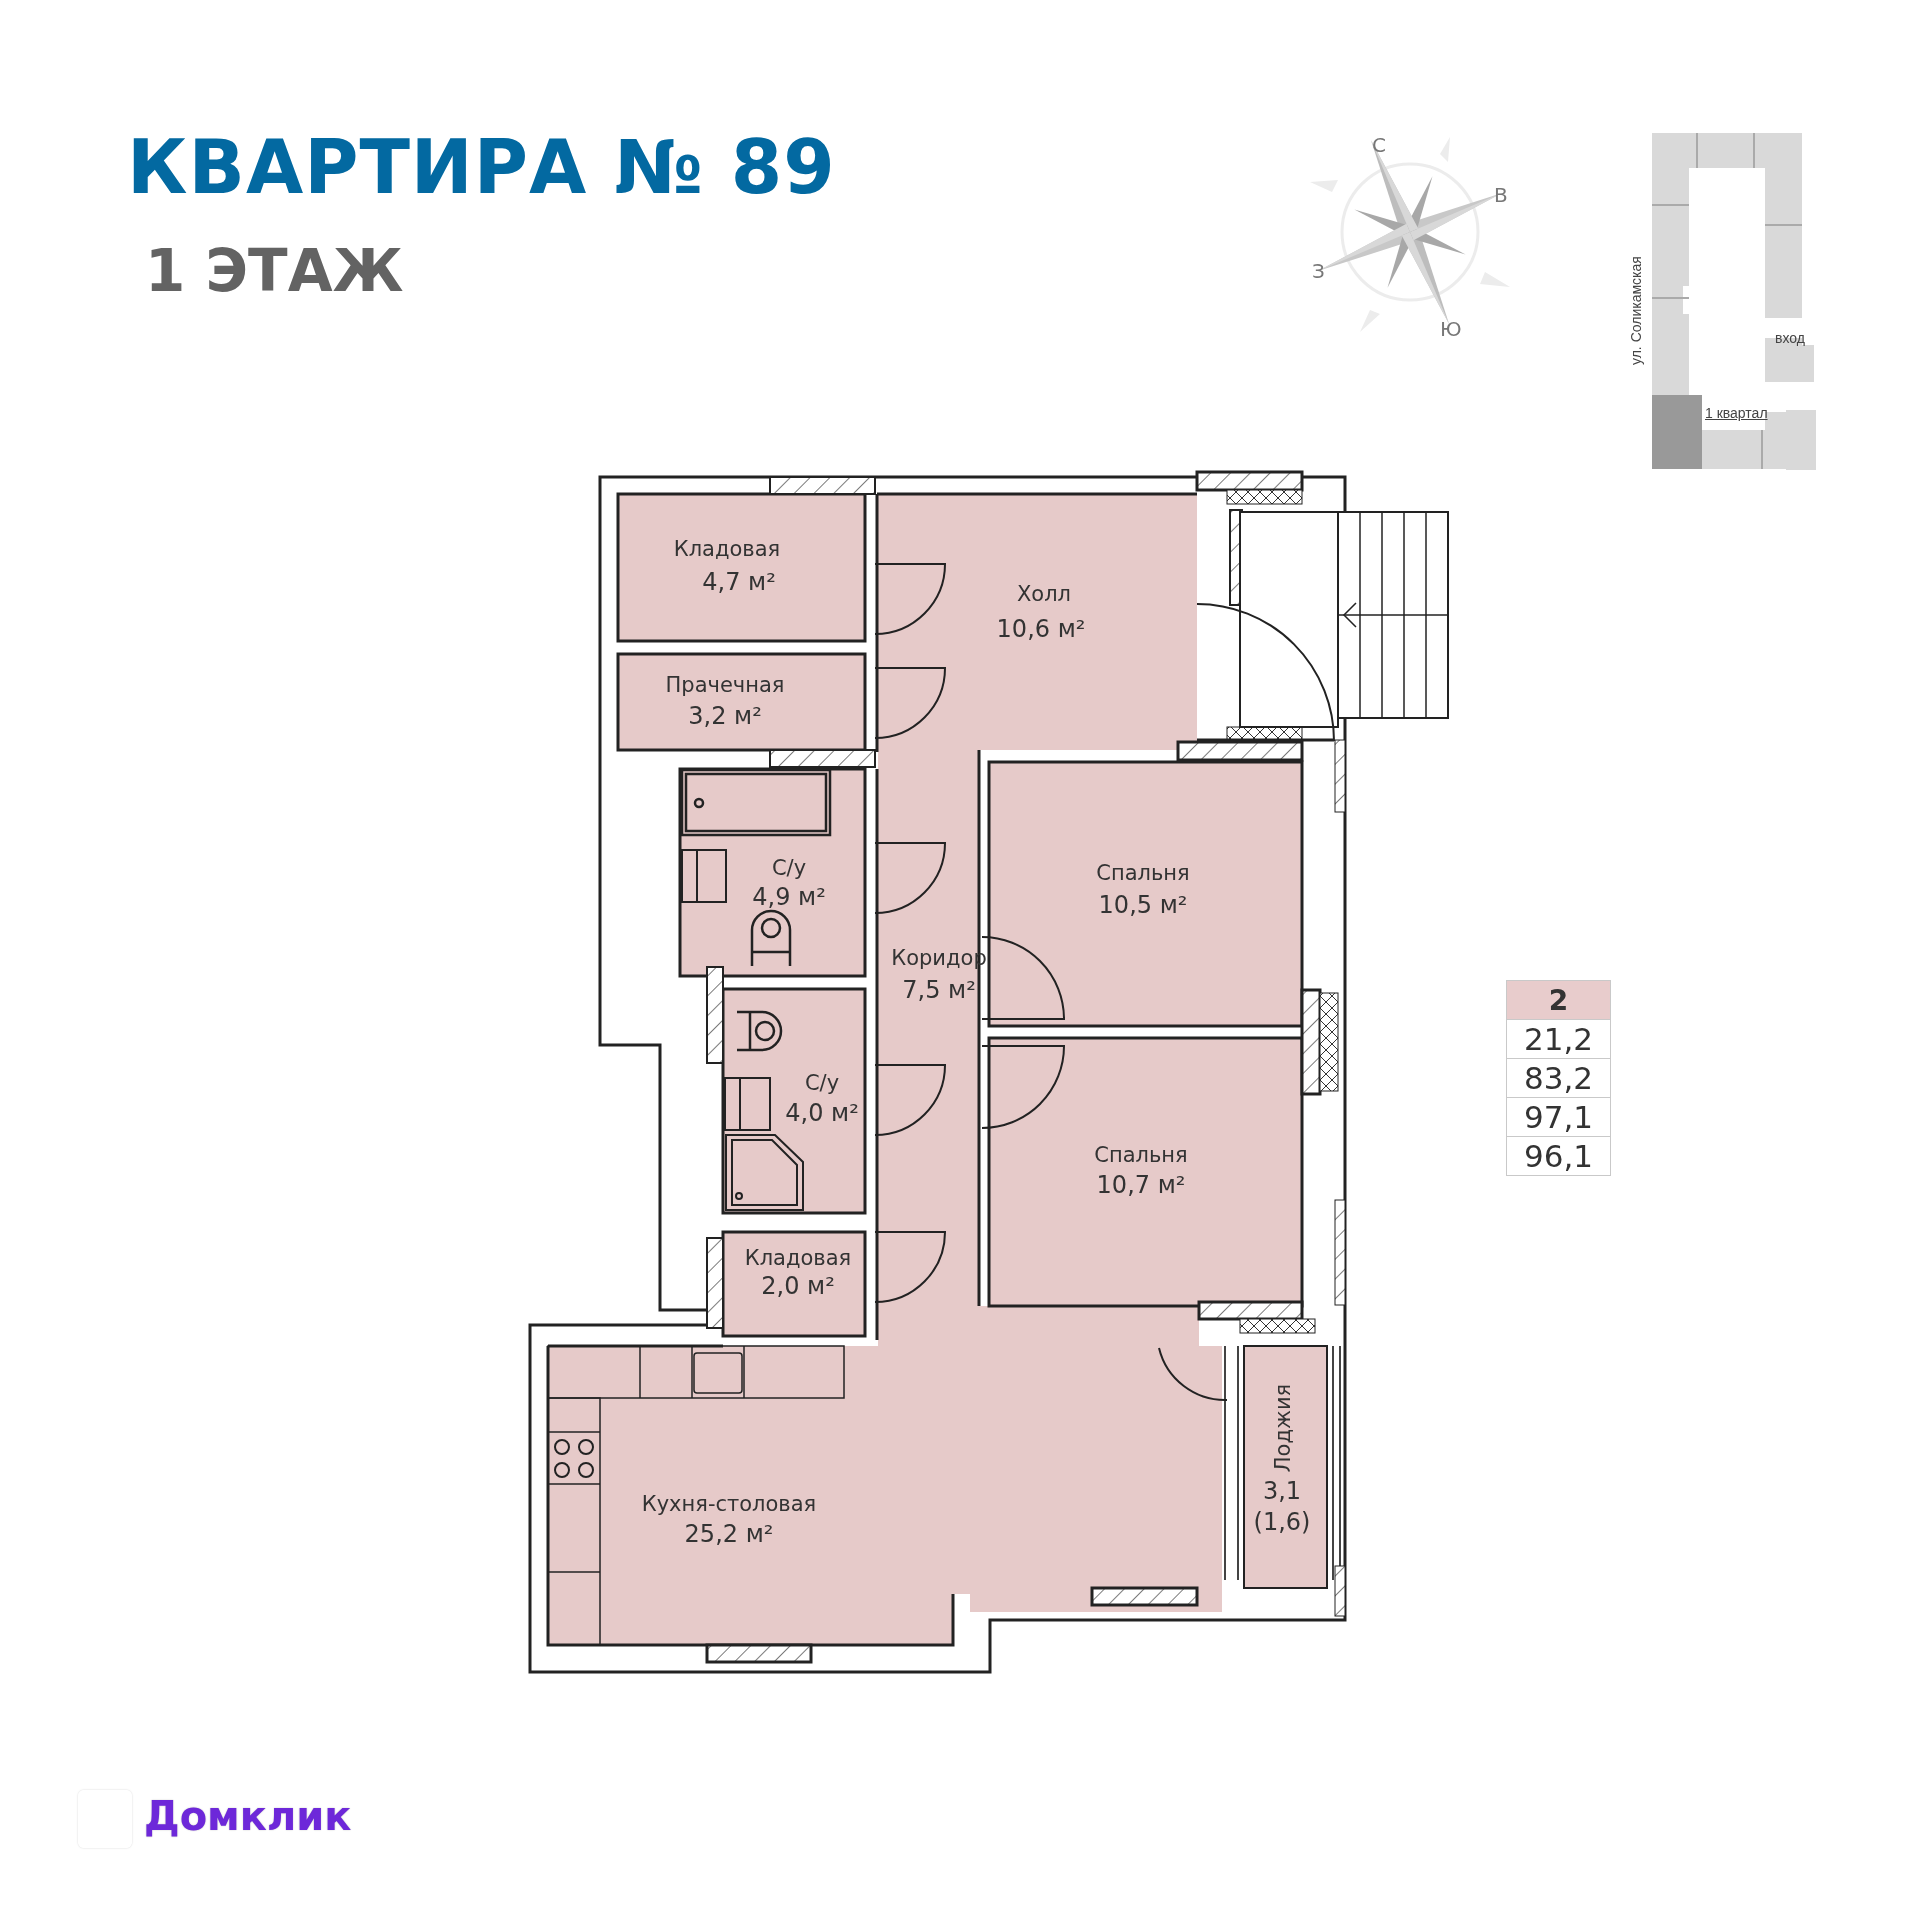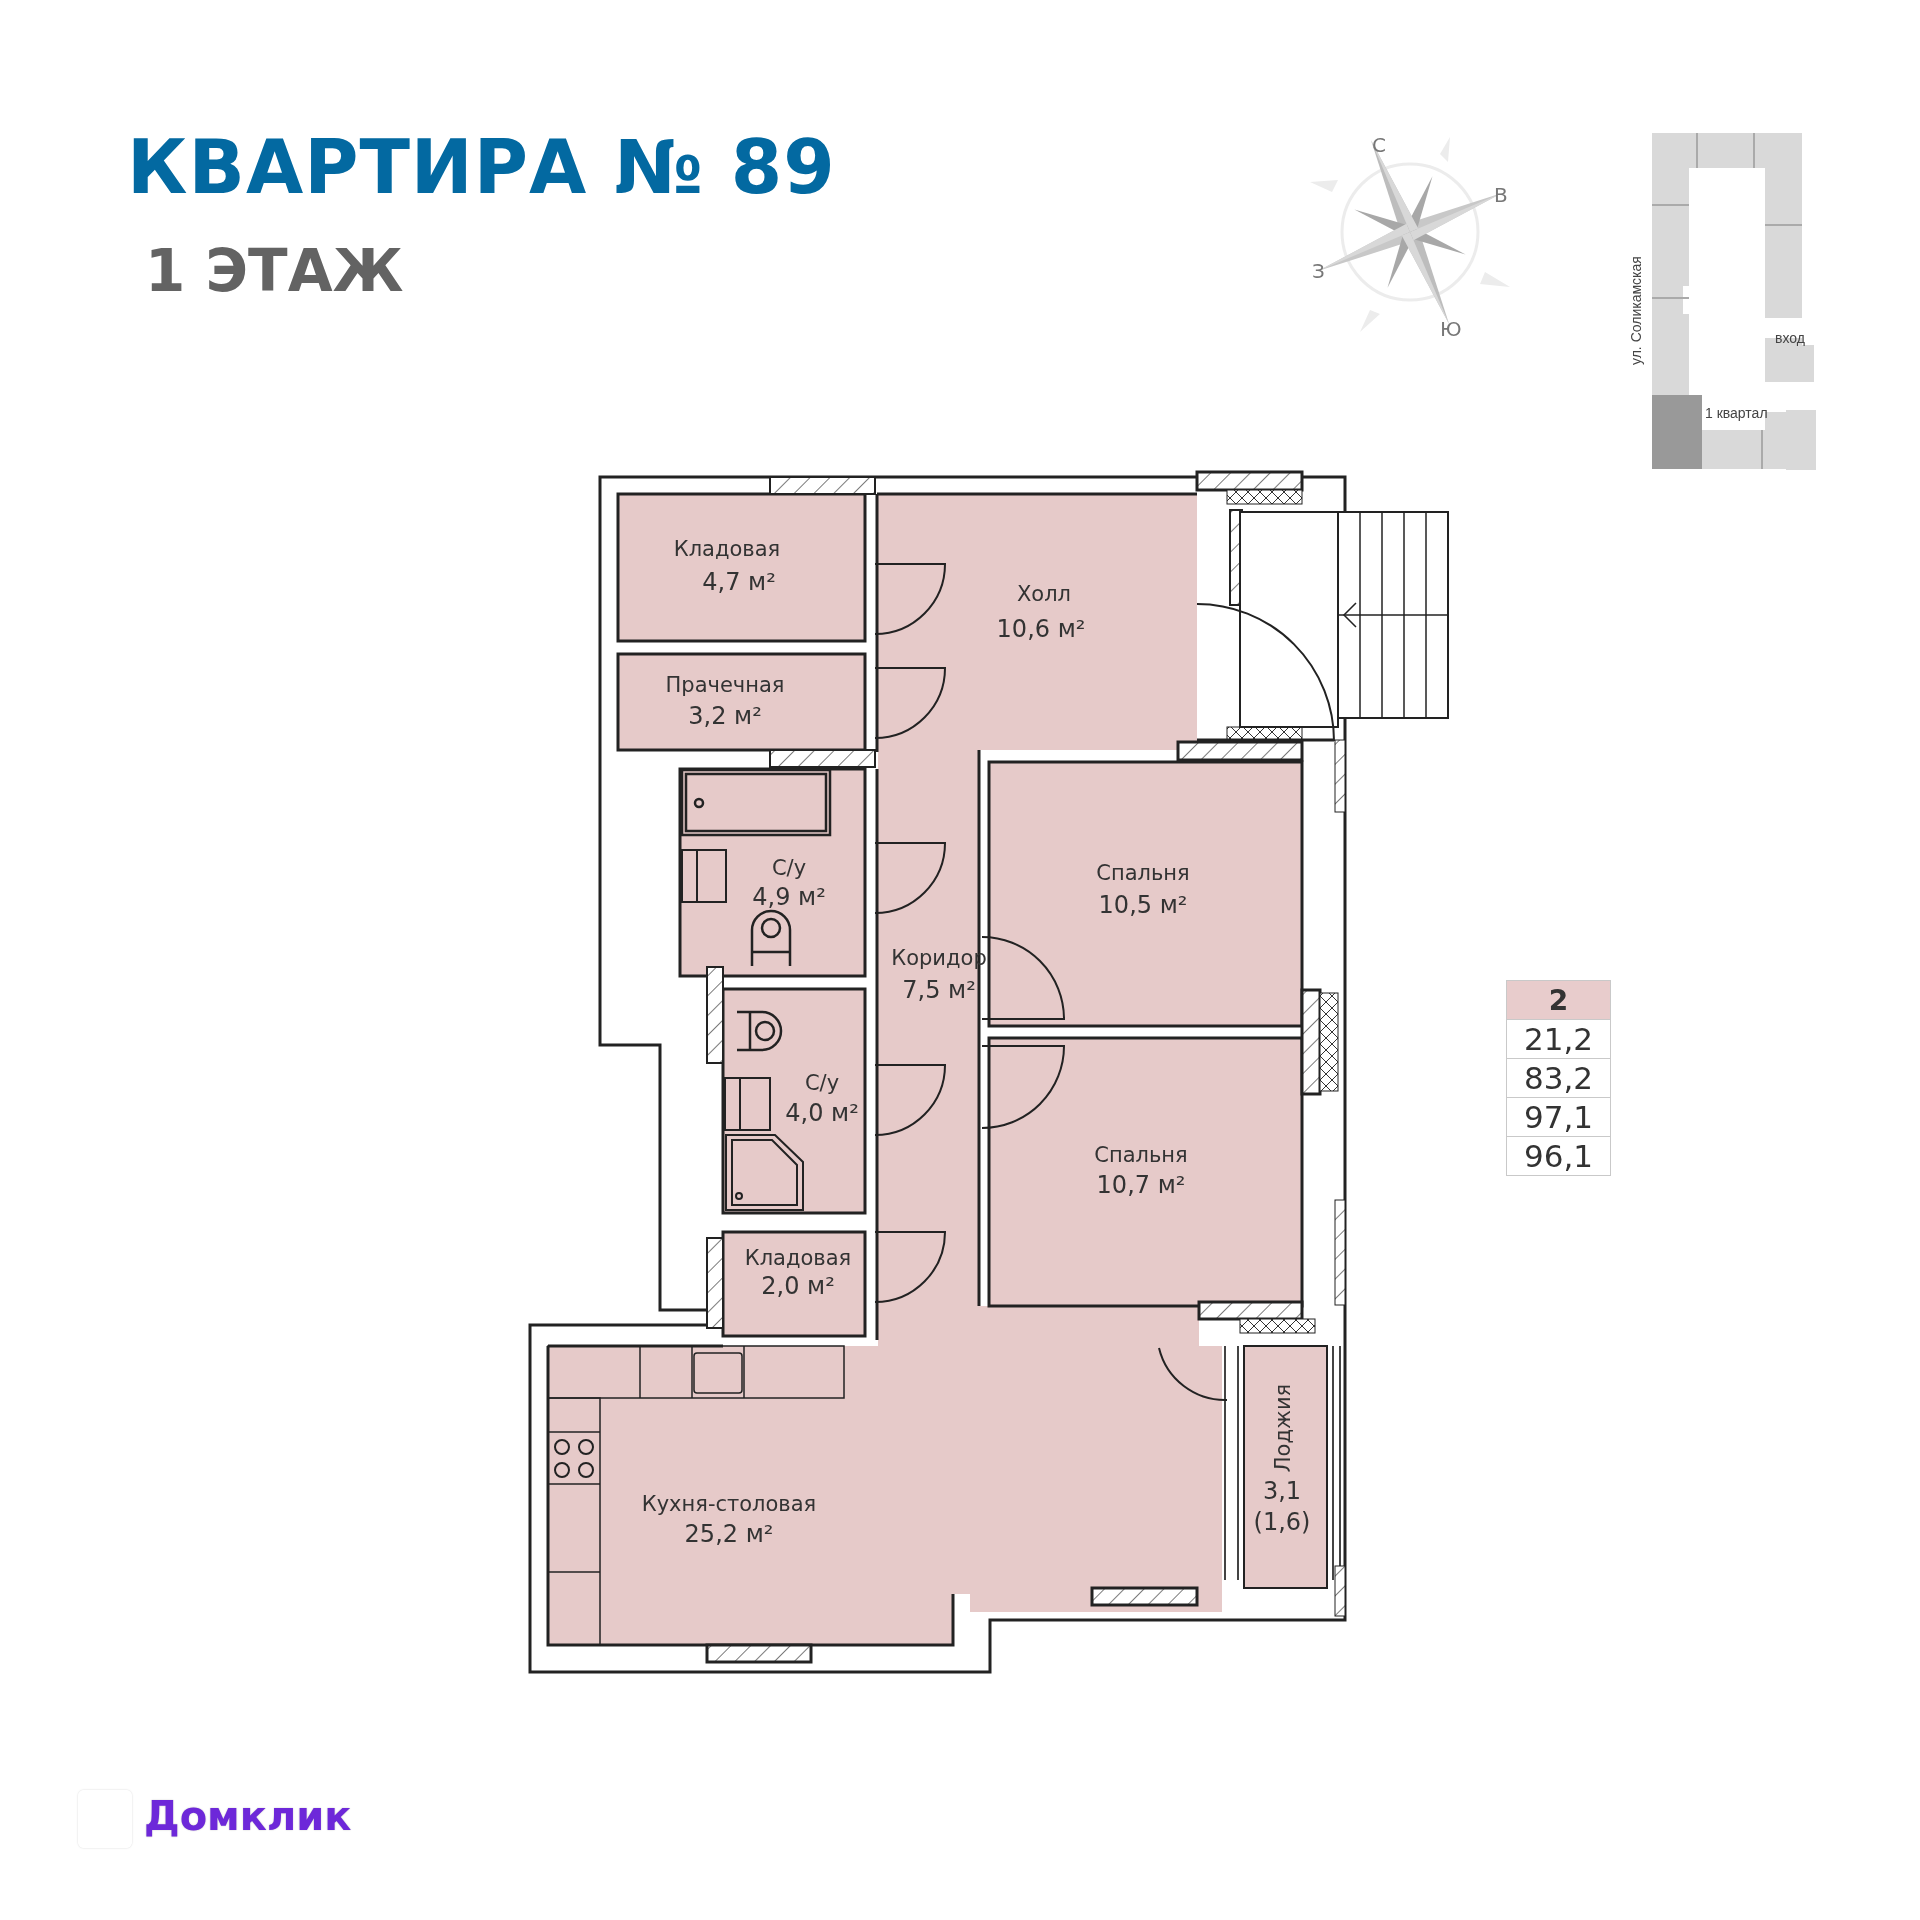--- a/index.html
+++ b/index.html
@@ -6,21 +6,21 @@
   body { width:1920px; height:1920px; position:relative; overflow:hidden; font-family:"Liberation Sans", sans-serif; }
   .title { position:absolute; left:127px; top:130px; font-family:"DejaVu Sans", sans-serif; font-weight:bold; font-size:74px; color:#0369a1; letter-spacing:1px; line-height:1; }
   .subtitle { position:absolute; left:127px; top:242px; font-family:"DejaVu Sans", sans-serif; font-weight:bold; font-size:58px; color:#636363; line-height:1;margin-left:18px; }
   svg.plan { position:absolute; left:0; top:0; }
   .room-label { font-family:"DejaVu Sans", sans-serif; fill:#333333; }
   .area-table { position:absolute; left:1506px; top:980px; width:105px; border-collapse:collapse; font-family:"DejaVu Sans", sans-serif; }
   .area-table td { border:1px solid #c9c9c9; height:38px; text-align:center; font-size:31px; color:#333; padding:0; }
   .area-table td.head { background:#e8cccc; font-weight:bold; font-size:28px; }
   .minimap-street { position:absolute; left:1628px; top:365px; transform:rotate(-90deg); transform-origin:left top; font-size:14px; color:#444; white-space:nowrap; }
   .minimap-entry { position:absolute; left:1775px; top:330px; font-size:14px; color:#444;text-align:center; }
-  .minimap-block { position:absolute; left:1705px; top:405px; font-size:14px; color:#444; }
+  .minimap-block { position:absolute; left:1705px; top:405px; font-size:14px; color:#444;text-decoration:underline; }
   .watermark { position:absolute; left:78px; top:1790px; font-family:"DejaVu Sans", sans-serif; font-weight:bold; font-size:40px; color:#6d28d9; text-shadow:0 0 2px #d8d8d8, 0 0 1px #cfcfcf; }
 </style>
 </head>
 <body>
 
 <div class="title">КВАРТИРА № 89</div>
 <div class="subtitle">1 ЭТАЖ</div>
 
 <svg class="plan" width="1920" height="1920" viewBox="0 0 1920 1920" xmlns="http://www.w3.org/2000/svg">
   <defs>

